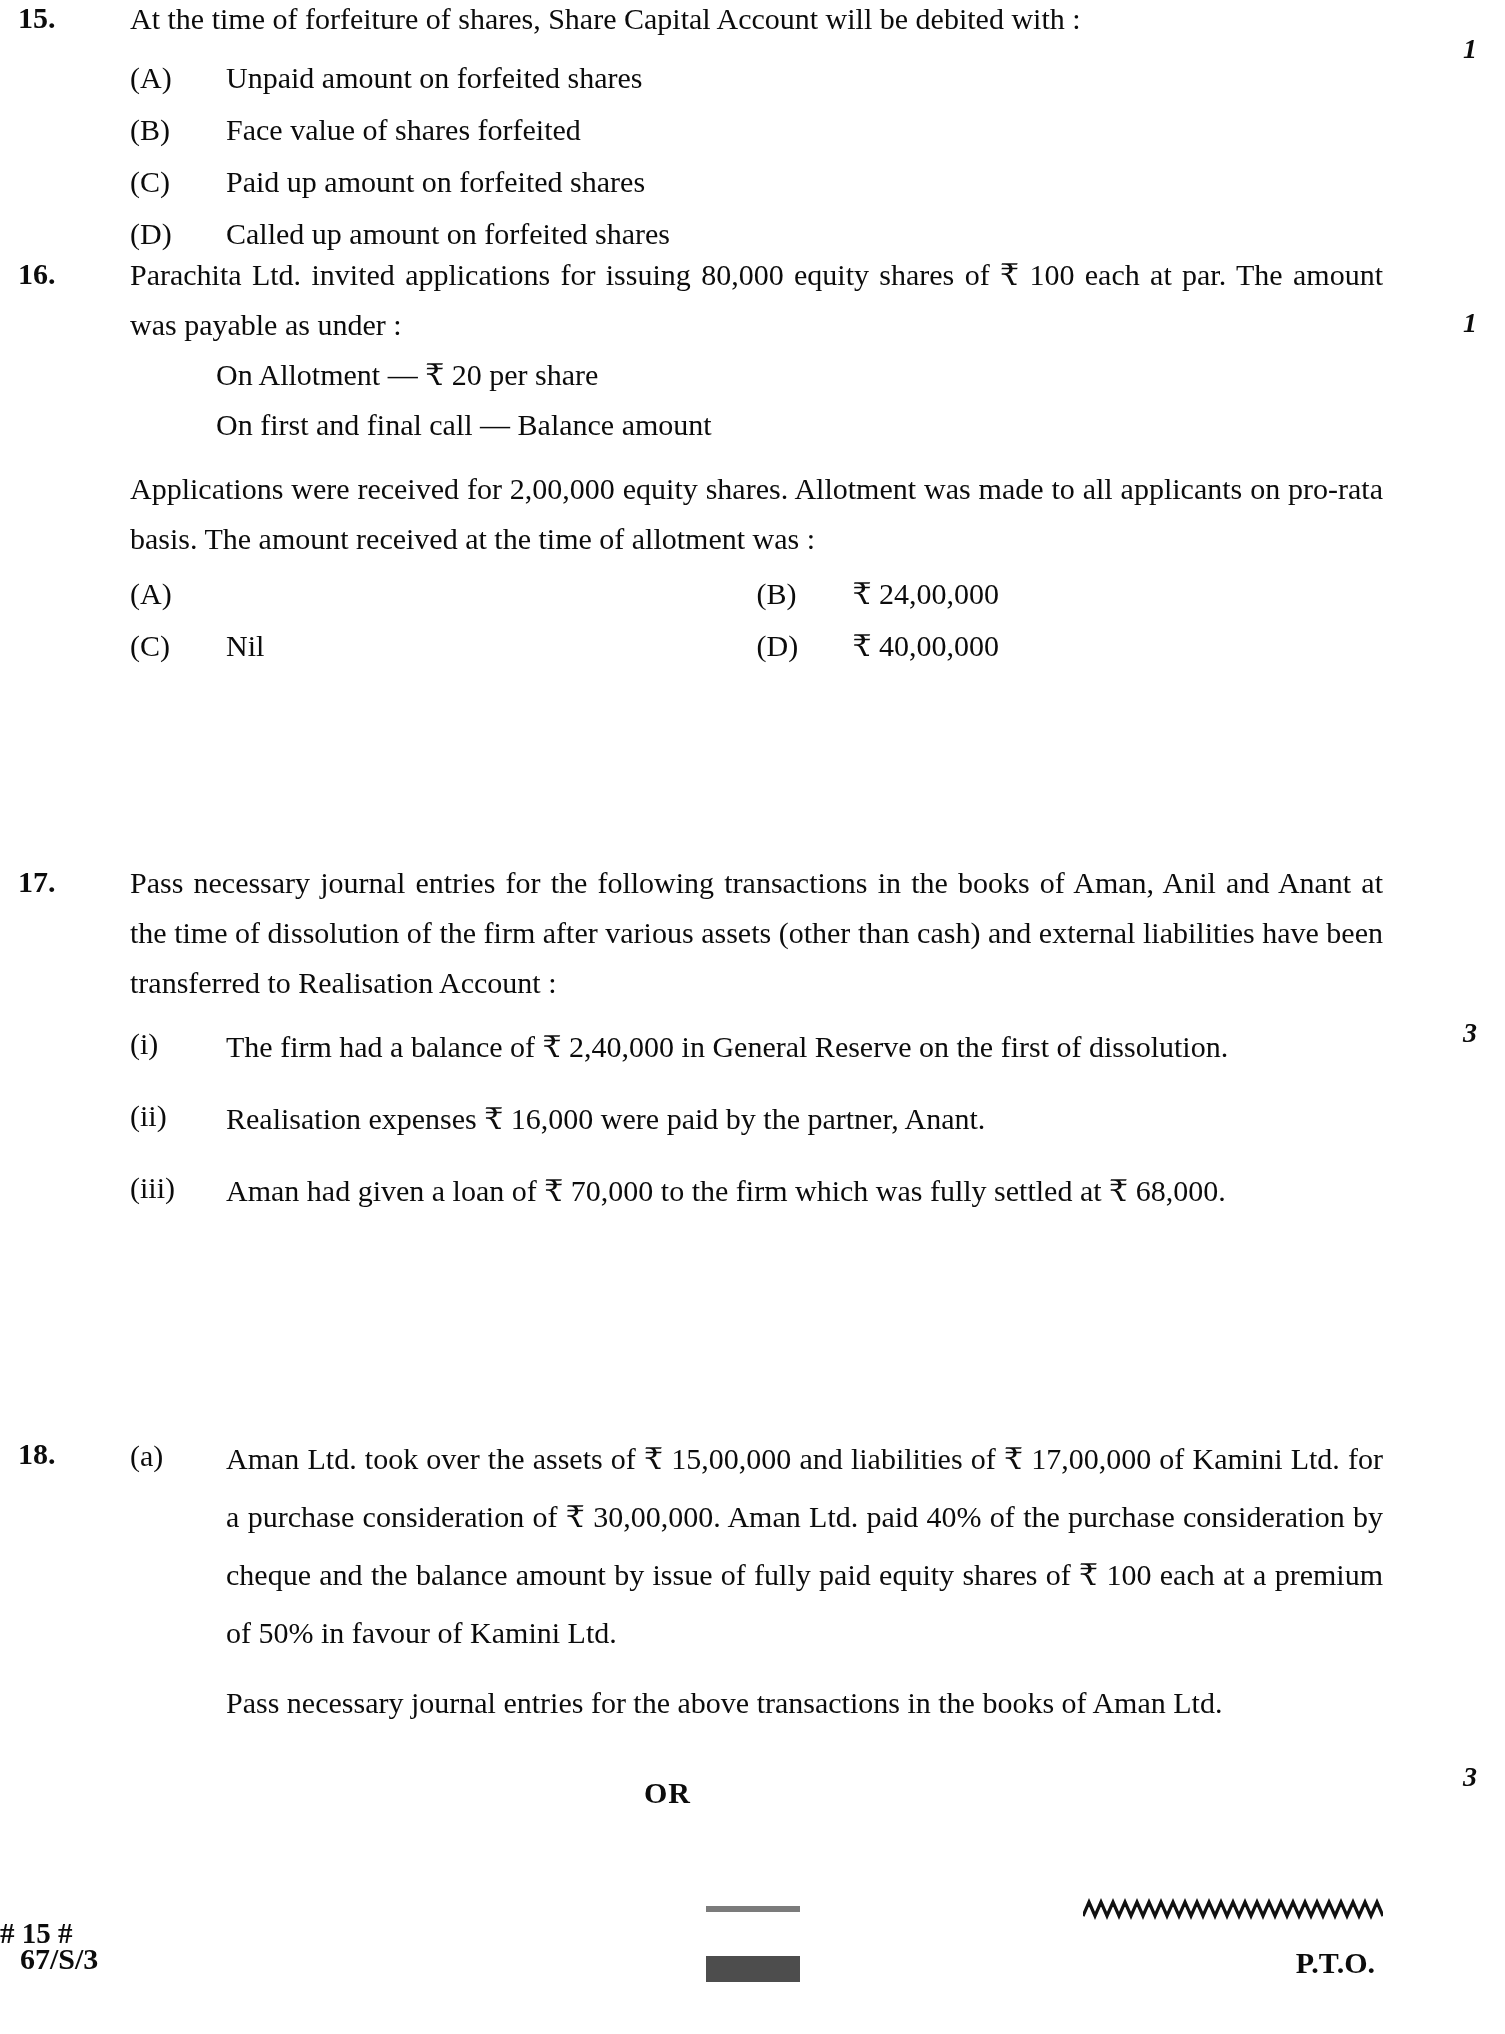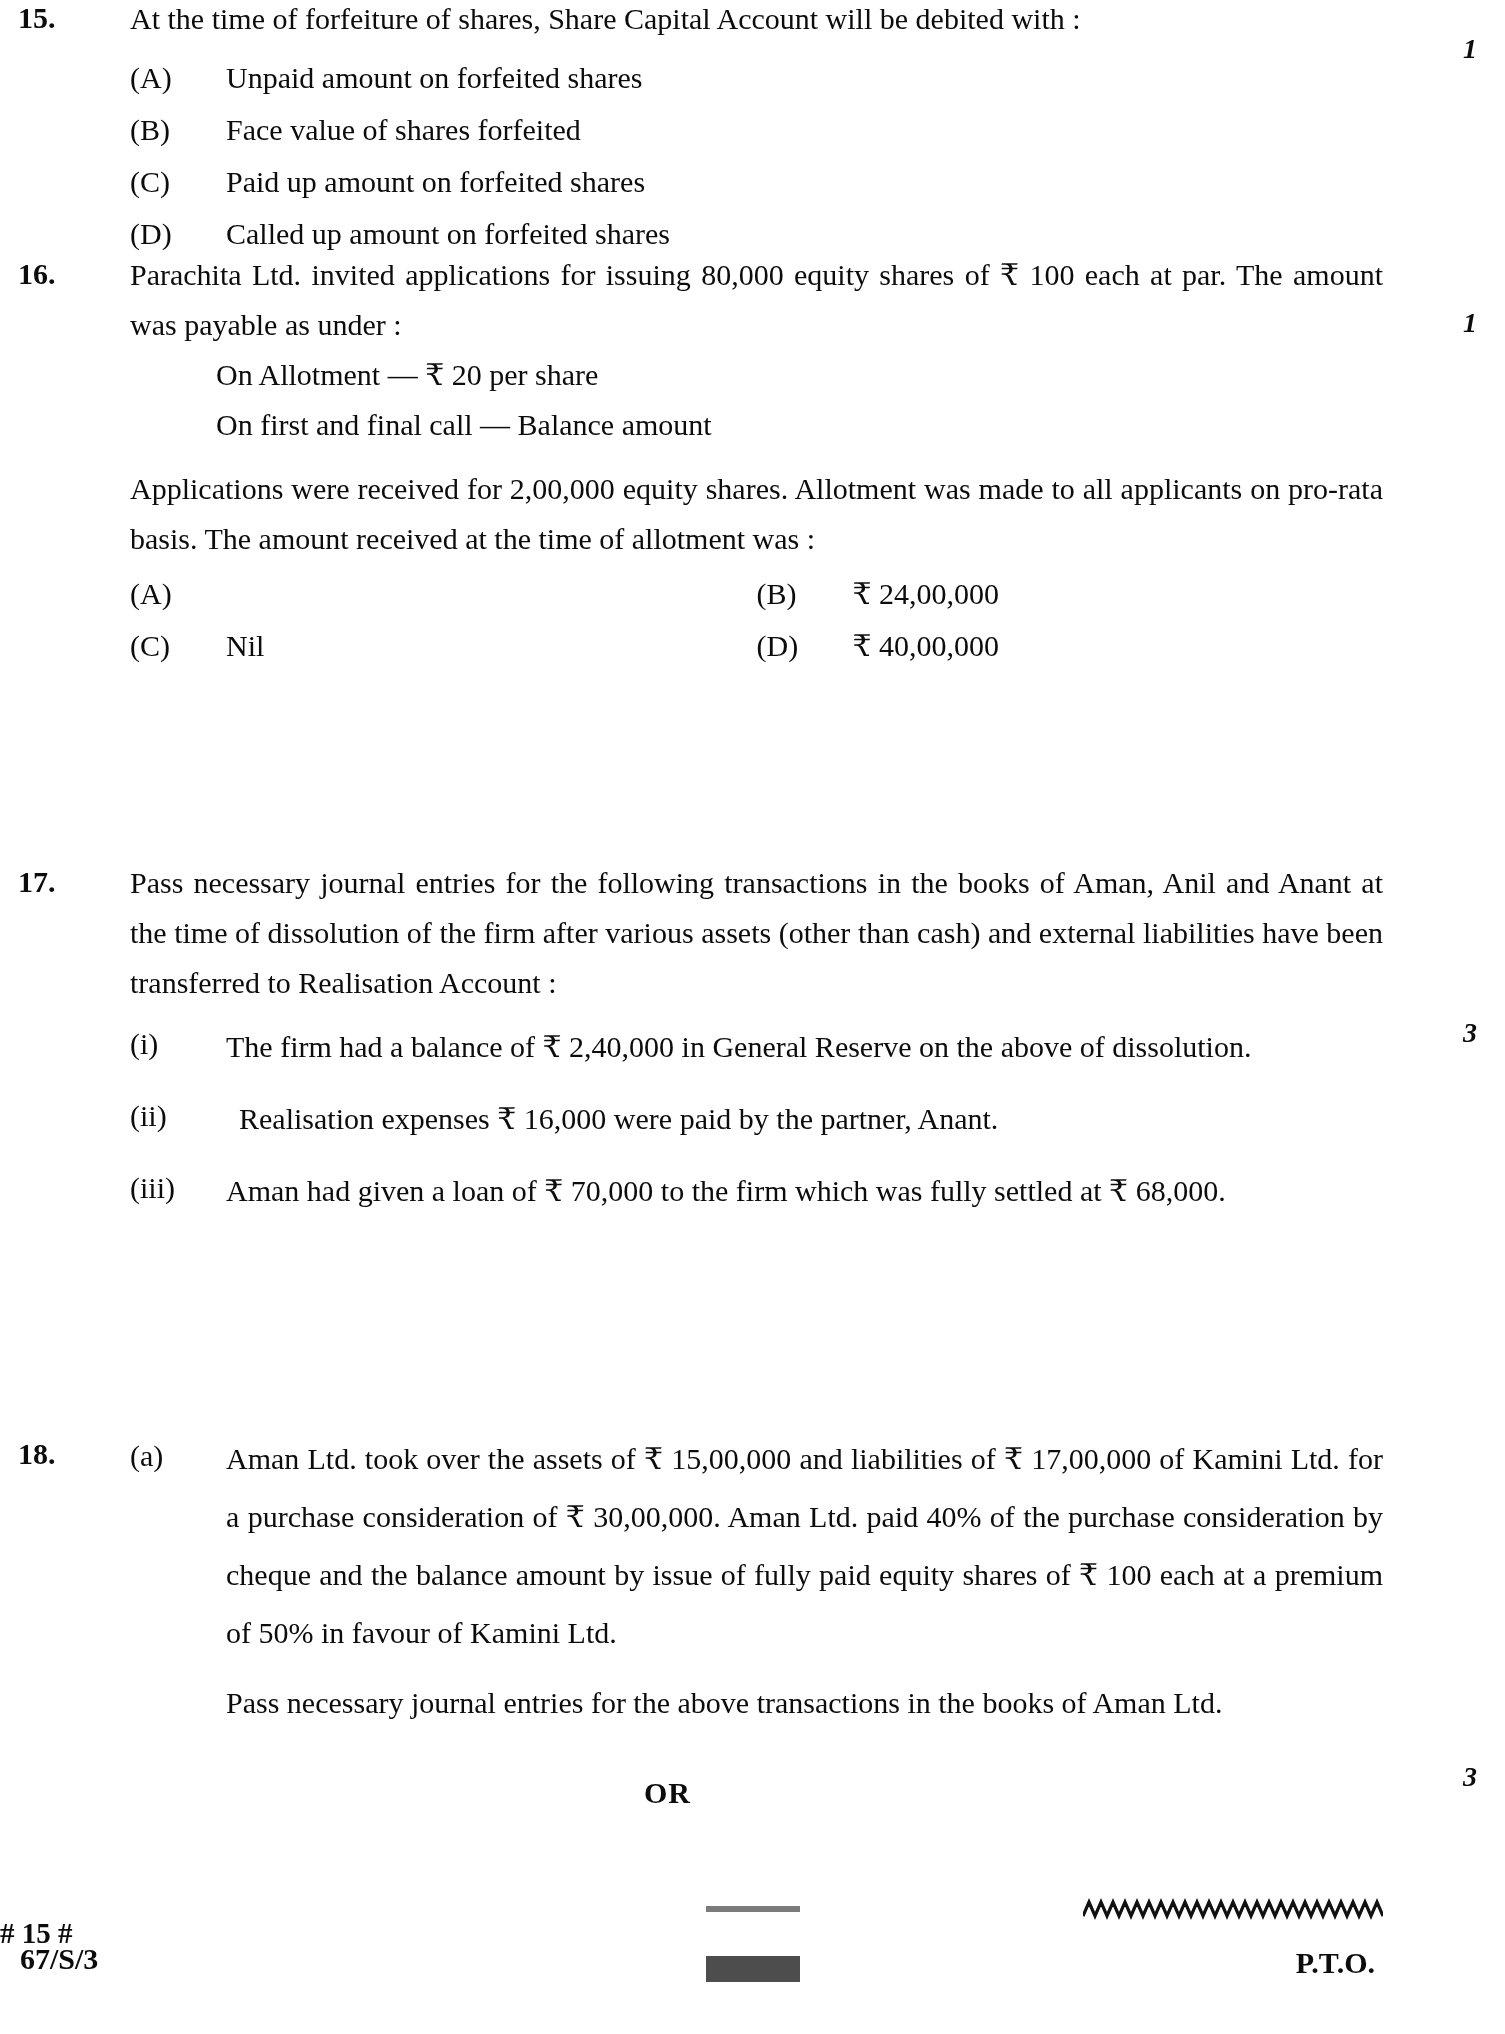--- a/index.html
+++ b/index.html
@@ -230,23 +230,23 @@
   </div>
 
   <div class="qblock" style="top: 858px;">
     <div class="qnum">17.</div>
     <div class="marks" style="top: 150px;">3</div>
     <div class="qbody justify">Pass necessary journal entries for the following transactions in the books of Aman, Anil and Anant at the time of dissolution of the firm after various assets (other than cash) and external liabilities have been transferred to Realisation Account :</div>
 
     <div class="qbody" style="margin-top: 10px;">
       <div class="sub-row" style="margin-bottom: 14px;">
         <span class="sub-lbl">(i)</span>
-        <span class="sub-txt justify">The firm had a balance of ₹ 2,40,000 in General Reserve on the above of dissolution.</span>
-      </div>
-      <div class="sub-row" style="margin-bottom: 14px; gap: 13px;">
+        <span class="sub-txt justify">The firm had a balance of ₹ 2,40,000 in General Reserve on the first of dissolution.</span>
+      </div>
+      <div class="sub-row" style="margin-bottom: 14px;">
         <span class="sub-lbl">(ii)</span>
         <span class="sub-txt">Realisation expenses ₹ 16,000 were paid by the partner, Anant.</span>
       </div>
       <div class="sub-row">
         <span class="sub-lbl">(iii)</span>
         <span class="sub-txt justify">Aman had given a loan of ₹ 70,000 to the firm which was fully settled at ₹ 68,000.</span>
       </div>
     </div>
   </div>
 

